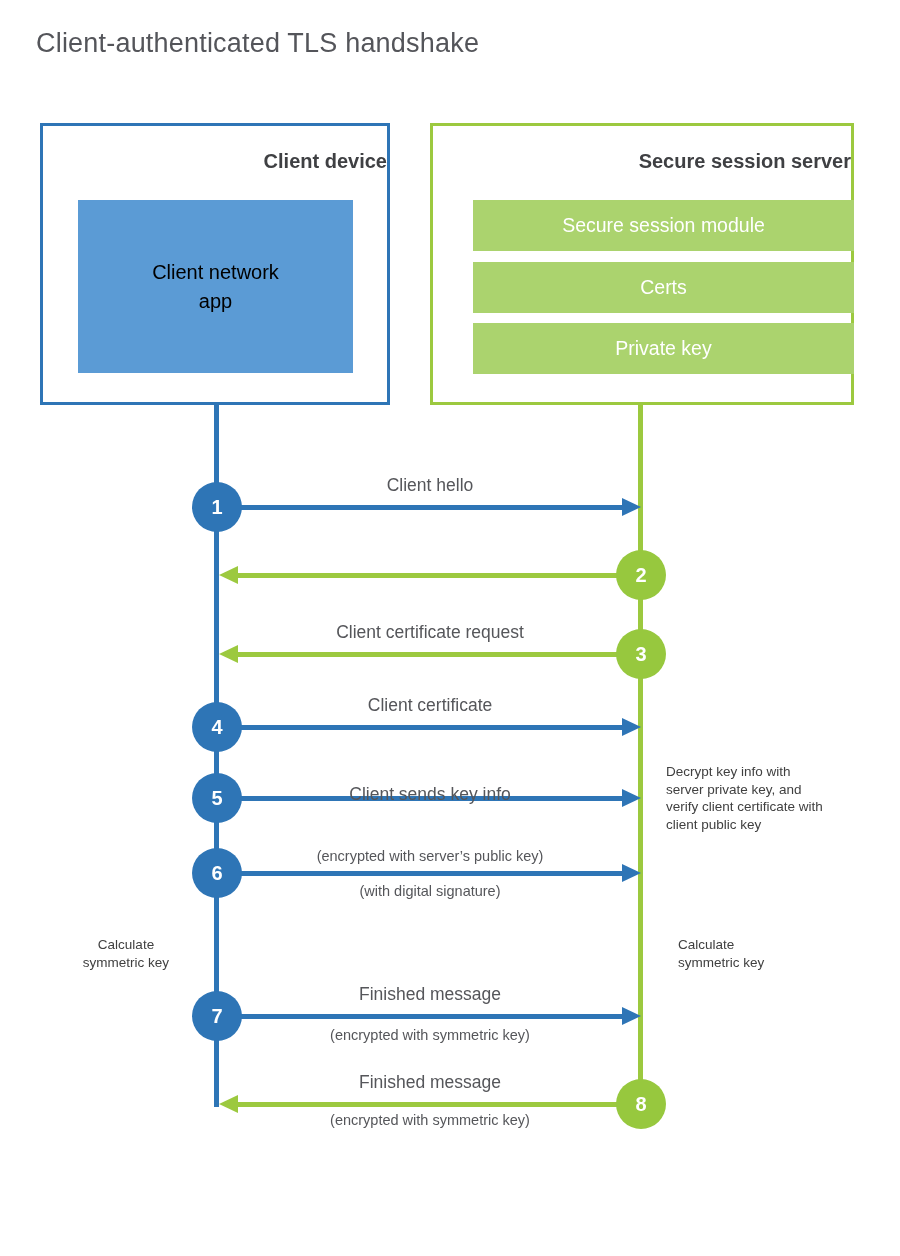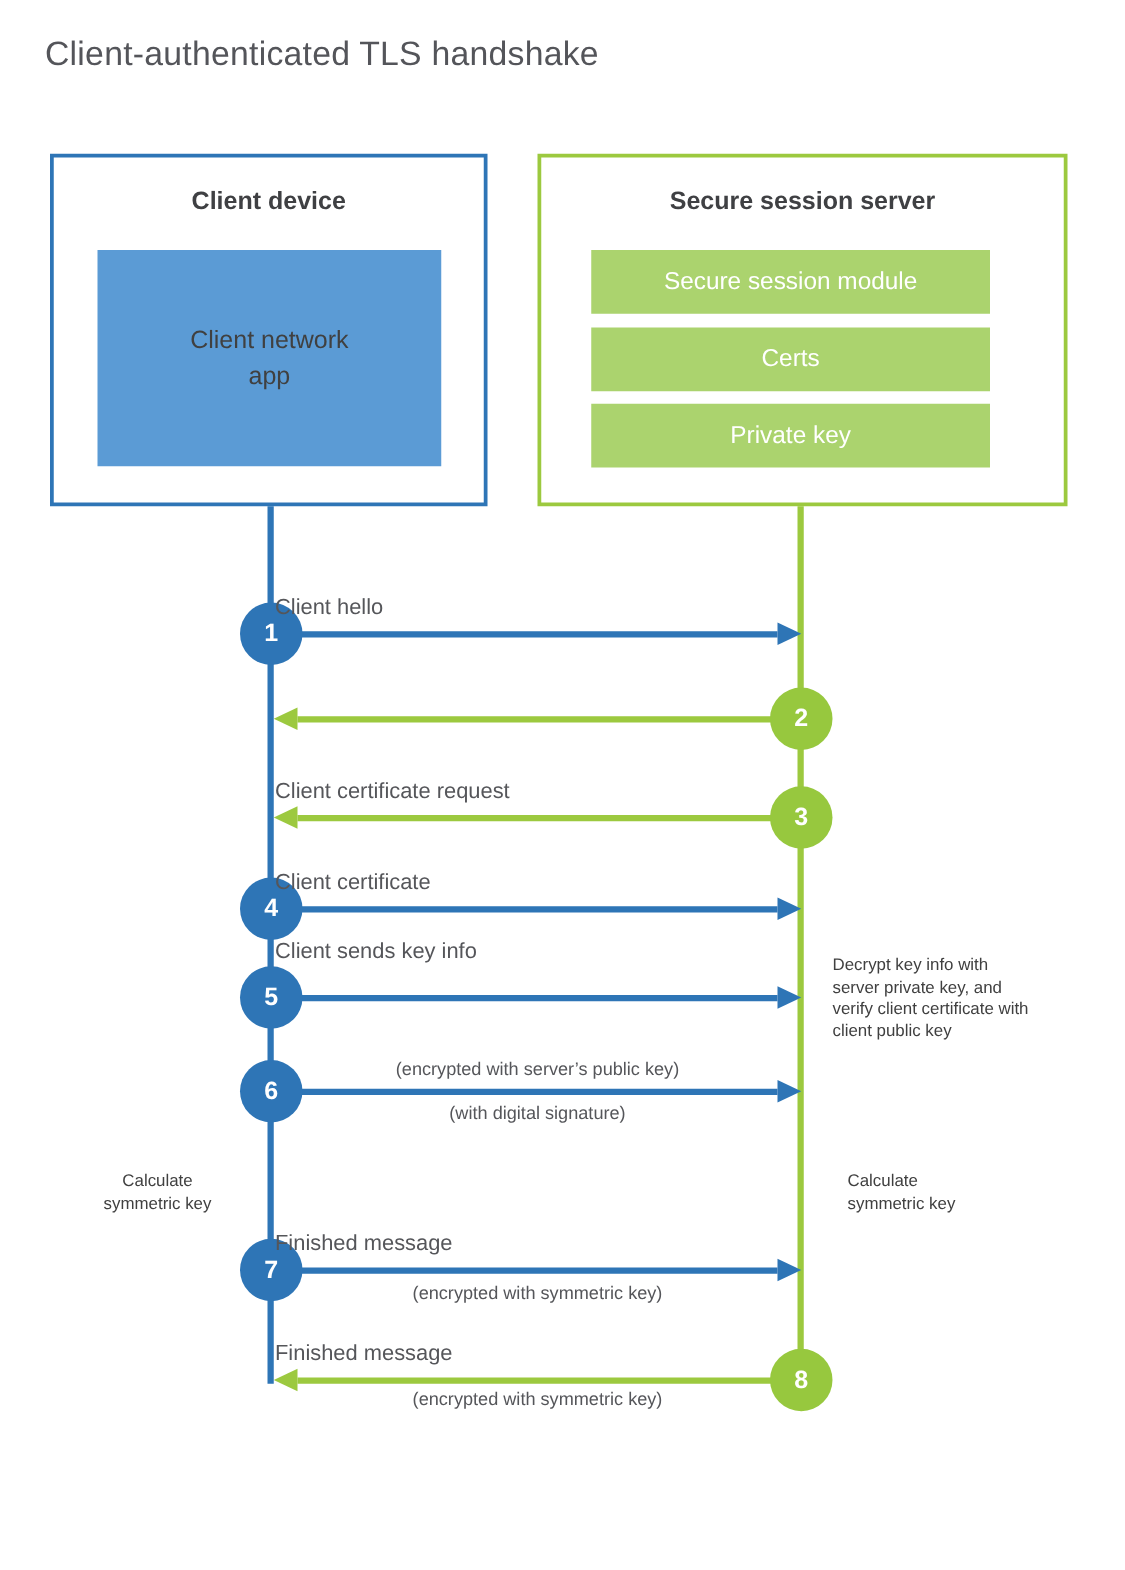--- a/index.html
+++ b/index.html
@@ -31,47 +31,47 @@
     height: 282px;
     background: #ffffff;
   }
   .client-box  { left: 40px;  width: 350px; border: 3px solid #2e75b6; }
   .server-box  { left: 430px; width: 424px; border: 3px solid #9cc93f; }
 
   .box-header {
     position: absolute;
     left: 0; right: 0;
     top: 24px;
-    text-align: center;
+    text-align: right;
     font-size: 20px;
     font-weight: 700;
     color: #3f4043;
   }
 
   .client-app {
     position: absolute;
     left: 35px;
     top: 74px;
     width: 275px;
     height: 173px;
     background: #5b9bd5;
     display: flex;
     align-items: center;
     justify-content: center;
     text-align: center;
-    color: #404040;
+    color: #000000;
     font-size: 20px;
     line-height: 1.45;
   }
   .client-app span { display: inline-block; max-width: 165px; }
 
   .server-bar {
     position: absolute;
     left: 40px;
-    width: 319px;
+    width: 381px;
     height: 51px;
     background: #abd36e;
     color: #ffffff;
     font-size: 19.5px;
     text-align: center;
     line-height: 51px;
   }
   .bar-0 { top: 74px; }
   .bar-1 { top: 136px; }
   .bar-2 { top: 197px; }
@@ -118,20 +118,21 @@
     font-weight: 700;
   }
   .step-badge.blue  { background: #2e75b6; left: 192px; }
   .step-badge.green { background: #97c83e; left: 616px; }
 
   
   .msg-label {
     position: absolute;
     left: 220px;
     width: 420px;
+    text-align: center;
     font-size: 17.5px;
     color: #55565a;
   }
   .msg-sublabel {
     position: absolute;
     left: 220px;
     width: 420px;
     text-align: center;
     font-size: 14.5px;
     color: #55565a;
@@ -226,21 +227,21 @@
   <div class="step-badge blue" style="top:991px;">
       <span>7</span>
     </div>
   <div class="step-badge green" style="top:1079px;">
       <span>8</span>
     </div>
 
   <div class="msg-label" style="top:475px;">Client hello</div>
   <div class="msg-label" style="top:622px;">Client certificate request</div>
   <div class="msg-label" style="top:695px;">Client certificate</div>
-  <div class="msg-label" style="top:750px;">Client sends key info</div>
+  <div class="msg-label" style="top:784px;">Client sends key info</div>
   <div class="msg-sublabel" style="top:848px;">(encrypted with server’s public key)</div>
   <div class="msg-sublabel" style="top:883px;">(with digital signature)</div>
   <div class="msg-label" style="top:984px;">Finished message</div>
   <div class="msg-sublabel" style="top:1027px;">(encrypted with symmetric key)</div>
   <div class="msg-label" style="top:1072px;">Finished message</div>
   <div class="msg-sublabel" style="top:1112px;">(encrypted with symmetric key)</div>
 
   <div class="side-note decrypt-note">Decrypt key info with server private key, and verify client certificate with client public key</div>
   <div class="side-note calc-left">Calculate symmetric key</div>
   <div class="side-note calc-right">Calculate symmetric key</div>

